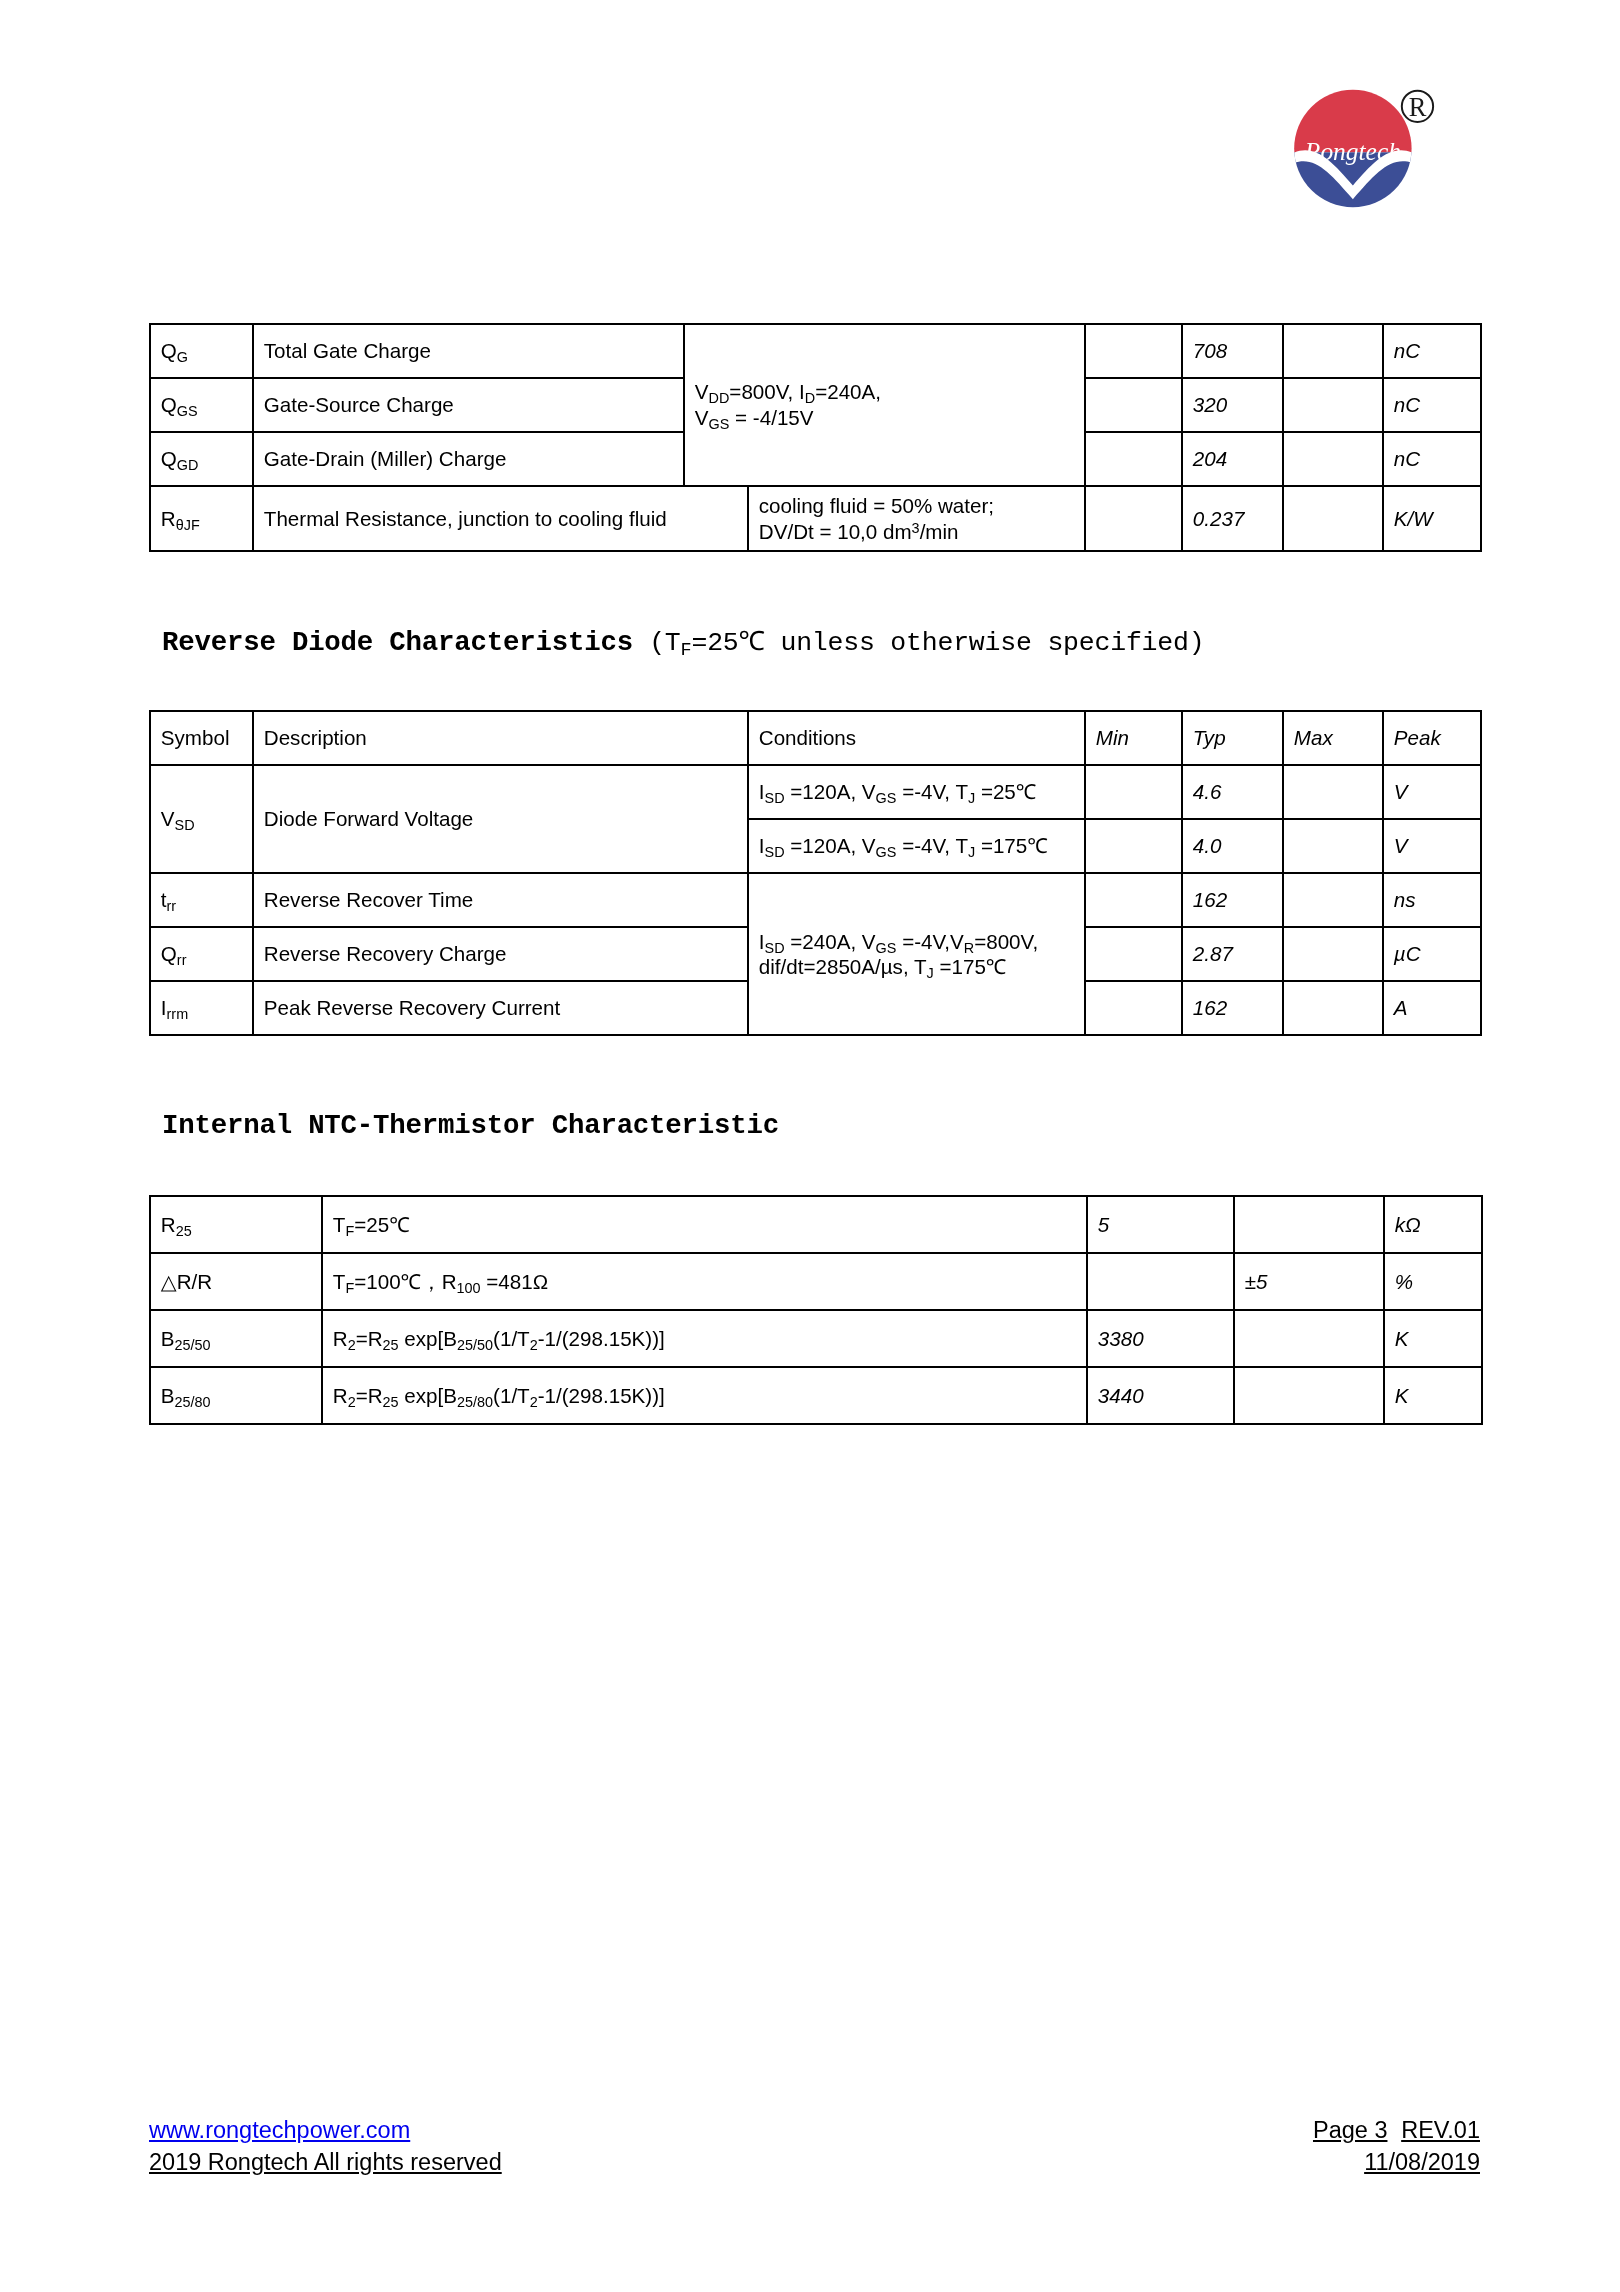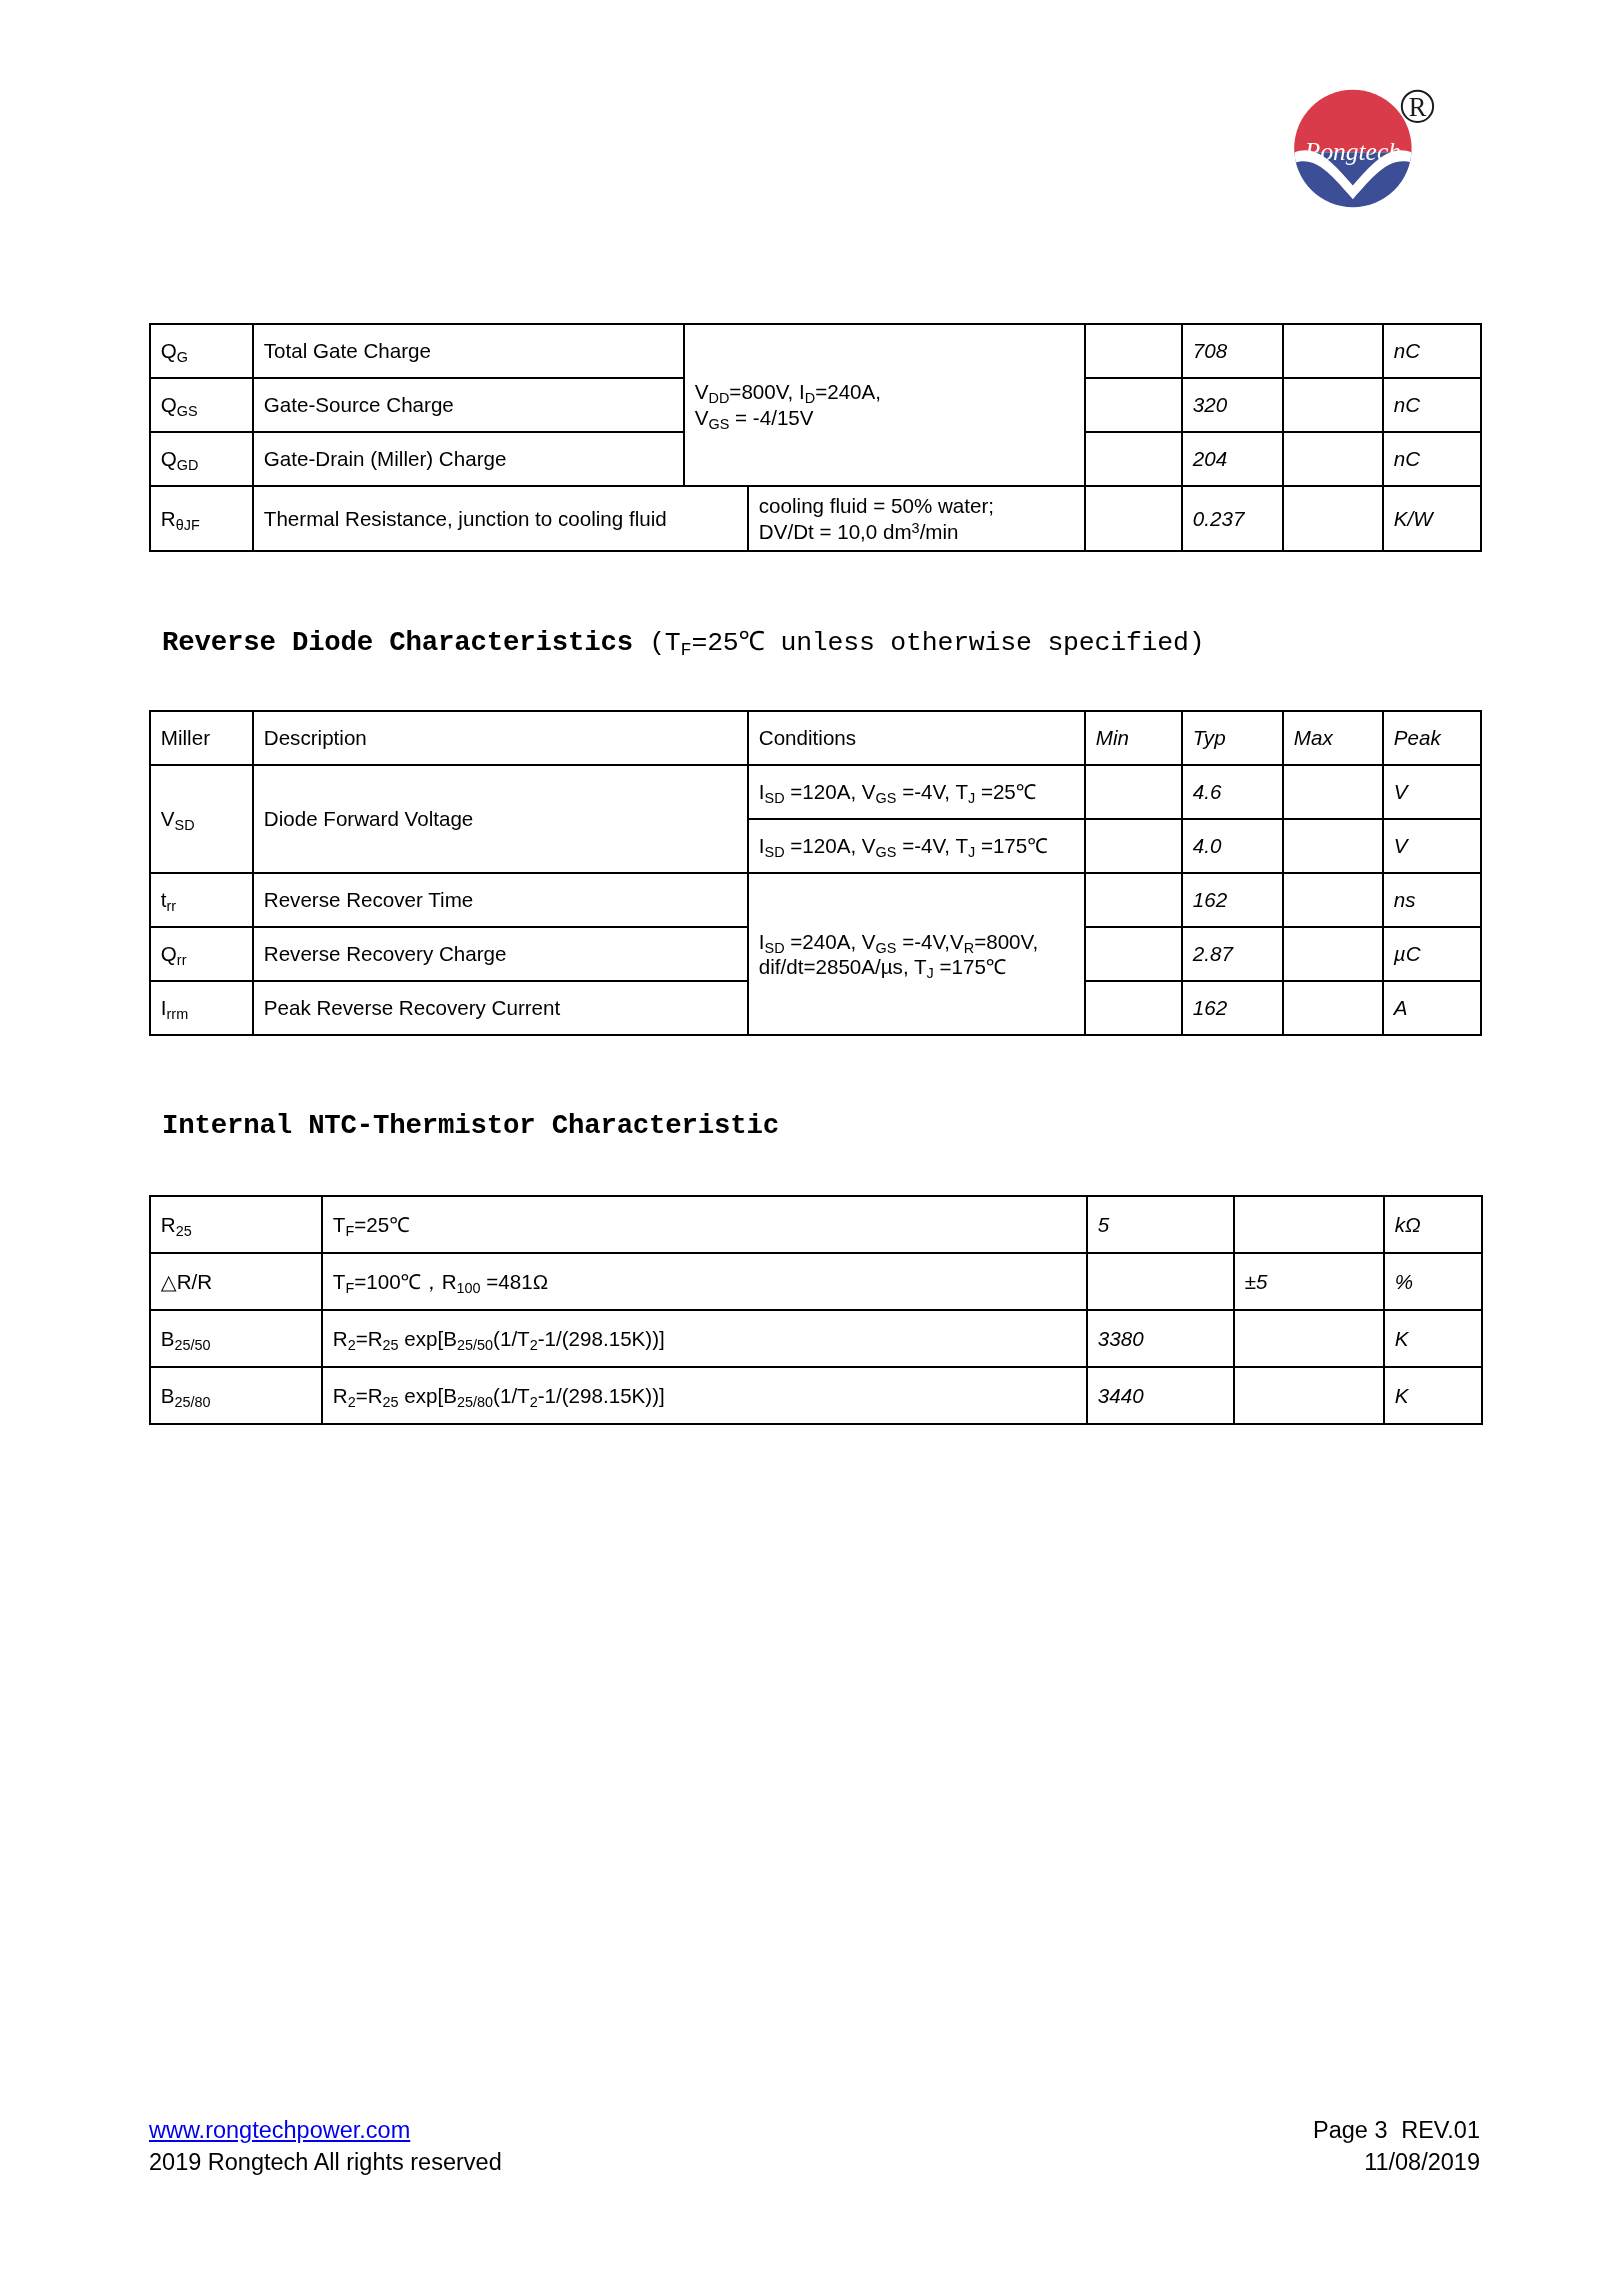--- a/index.html
+++ b/index.html
@@ -92,20 +92,21 @@
   .gap-d { height: 41px; }
 
   
   .footer {
     position: absolute;
     left: 149px;
     top: 2115px;
     width: 1331px;
     font-size: 23.5px;
     line-height: 1.35;
+    text-decoration: underline;
   }
   .footer-row {
     display: flex;
     justify-content: space-between;
     align-items: flex-start;
   }
   .footer-left { text-align: left; }
   .footer-right { text-align: right; }
   .site-link {
     color: #0000ee;
@@ -216,21 +217,21 @@
         <col style="width:103px">
           <col style="width:495px">
           <col style="width:337px">
         <col style="width:97px">
           <col style="width:101px">
           <col style="width:100px">
         <col style="width:98px">
       </colgroup>
       <thead>
         <tr class="rowh">
-          <th>Miller</th>
+          <th>Symbol</th>
           <th>Description</th>
           <th>Conditions</th>
           <th class="ctr">Min</th>
           <th class="ctr">Typ</th>
           <th class="ctr">Max</th>
           <th class="ctr">Peak</th>
         </tr>
       </thead>
       <tbody>
         <tr class="rowh">

